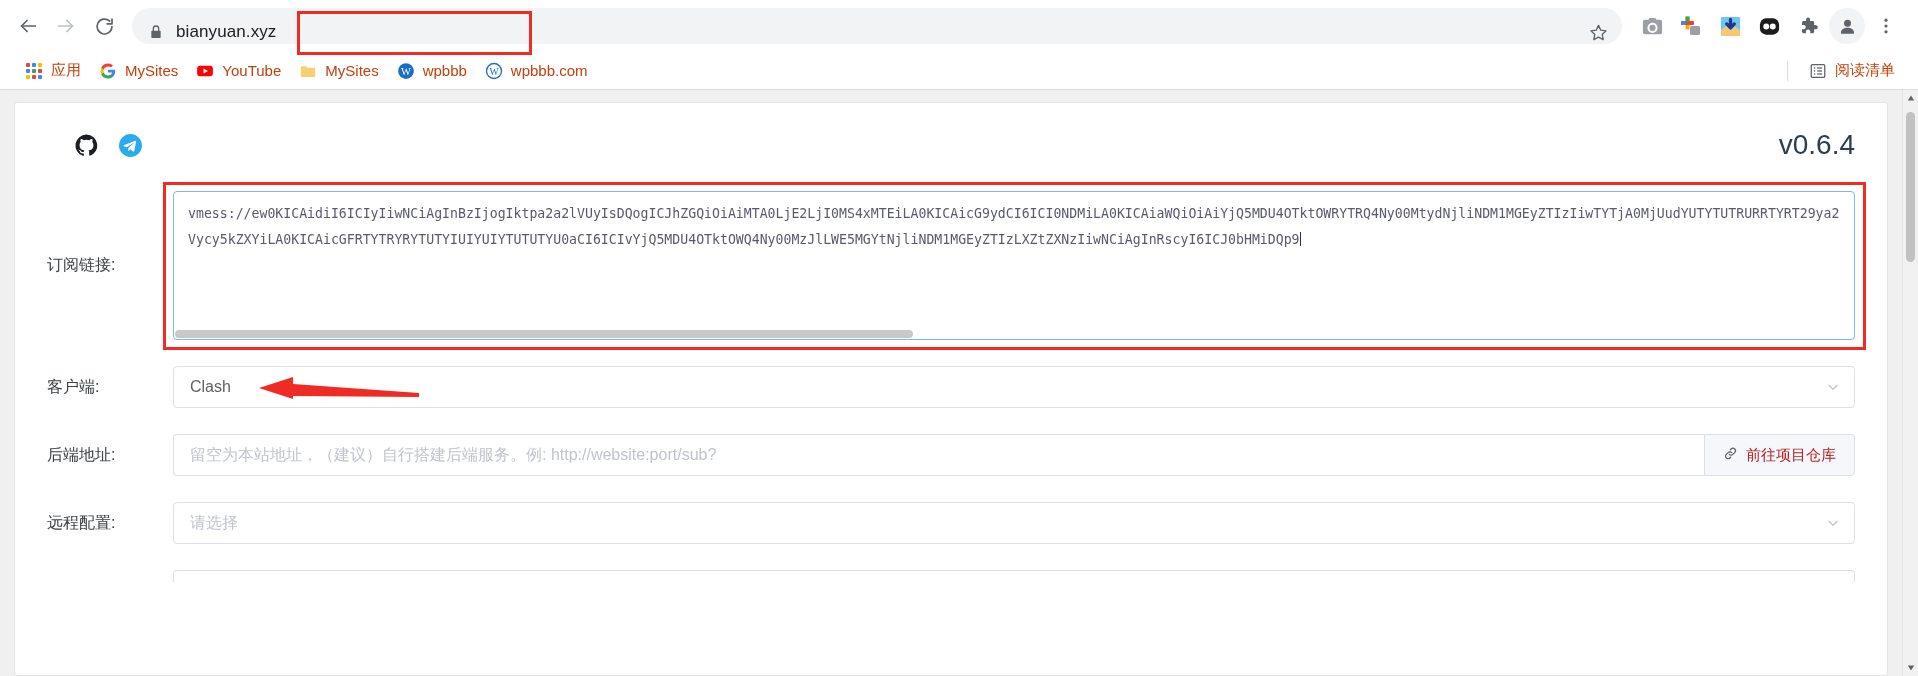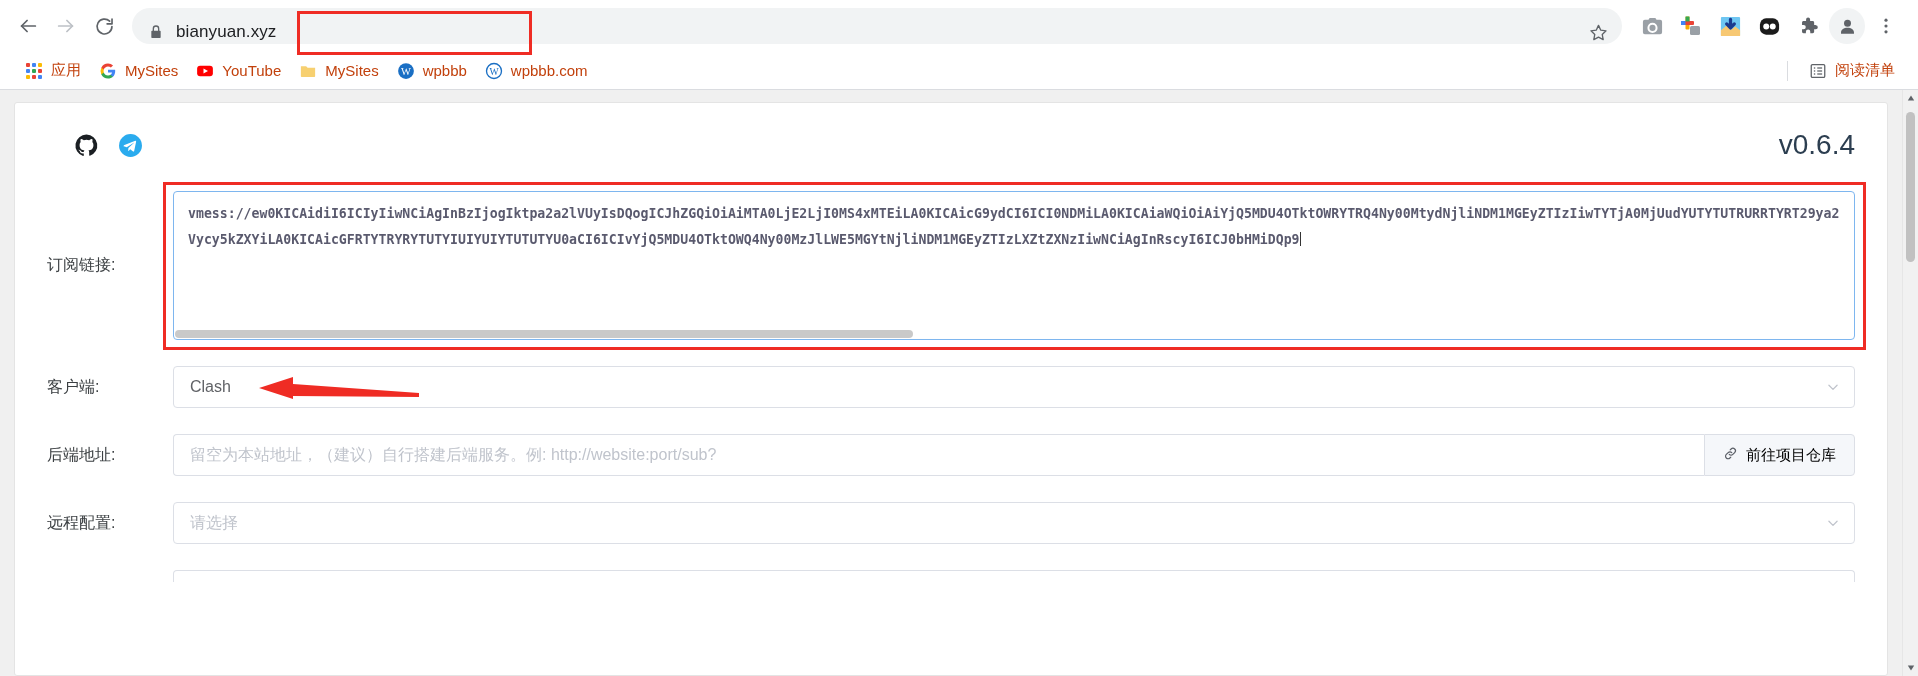--- a/index.html
+++ b/index.html
@@ -157,21 +157,21 @@
   }
   .radio-item.active .radio-circle::after {
     content:""; position:absolute; left:50%; top:50%;
     width:5px; height:5px; border-radius:50%; background:#fff;
     transform: translate(-50%,-50%);
   }
   .radio-label { font-size: 16px; color: #606266; }
   .radio-item.active .radio-label { color: #409eff; }
 
   
-  .ta-wrap { position: relative; flex: 1 1 auto; font-weight: bold; }
+  .ta-wrap { position: relative; flex: 1 1 auto; }
   .textarea-box {
     width: 100%;
     border: 1px solid #7eb6ef;
     border-radius: 4px;
     padding: 9px 14px 8px 14px;
     background: #fff;
     min-height: 92px;
     font-family: "DejaVu Sans Mono", monospace;
     font-size: 13.2px;
     line-height: 26px;
@@ -229,21 +229,21 @@
     border-top-right-radius: 0; border-bottom-right-radius: 0;
     border-right: none;
   }
   .append-btn {
     height: 42px;
     border: 1px solid #dcdfe6;
     border-top-right-radius: 4px; border-bottom-right-radius: 4px;
     background: #f5f7fa;
     display: flex; align-items: center; gap: 8px;
     padding: 16px 18px;
-    font-size: 15px; color: #000000;
+    font-size: 15px; color: #b91c1c;
     white-space: nowrap;
     flex: 0 0 auto;
   }
 
   .last-row-peek {
     margin-top: 26px;
     height: 12px;
     border: 1px solid #dcdfe6;
     border-bottom: none;
     border-radius: 4px 4px 0 0;

